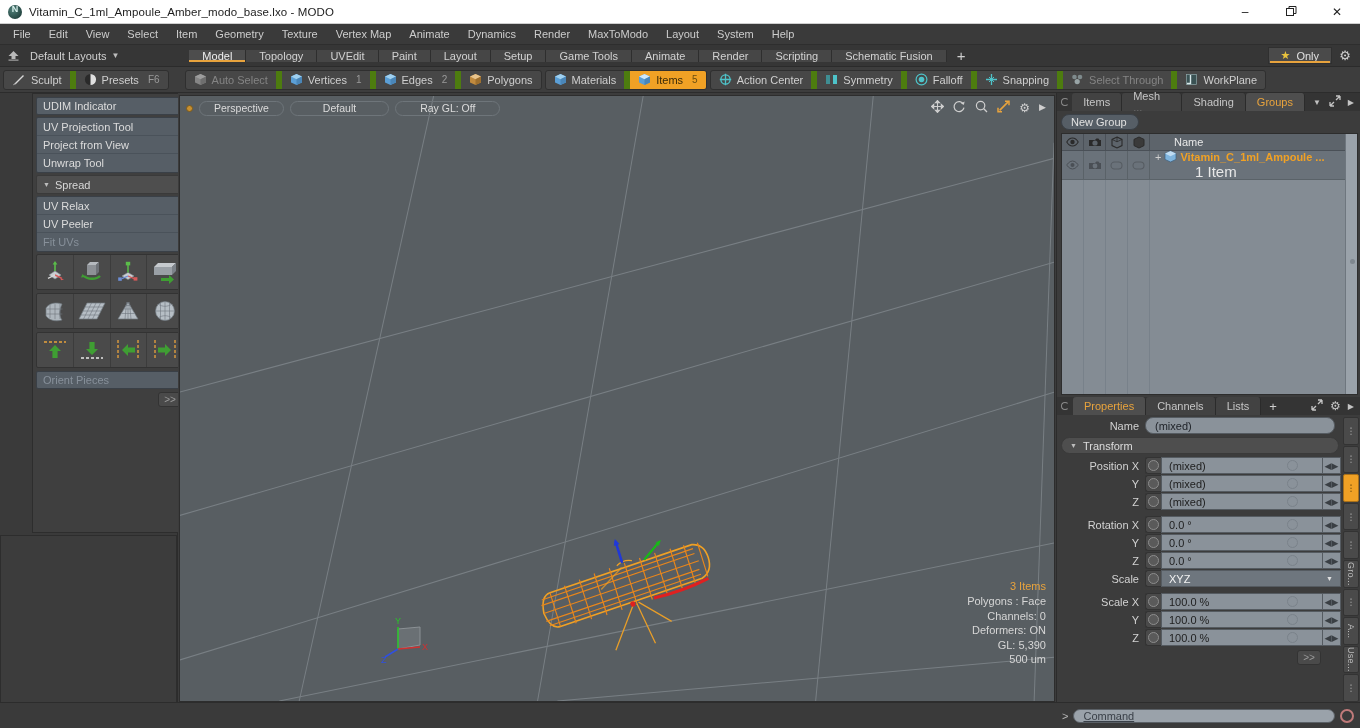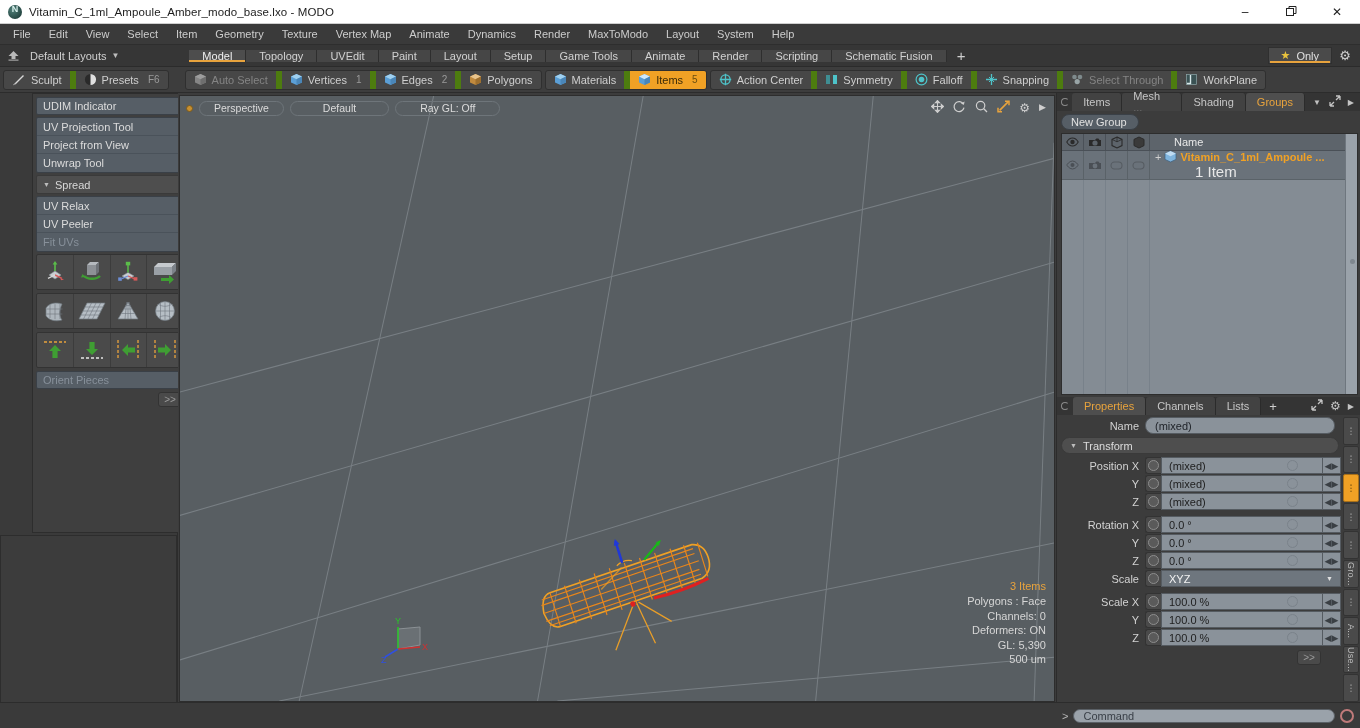--- a/index.html
+++ b/index.html
@@ -232,21 +232,21 @@
                    display:flex; align-items:center; justify-content:center; color:#9a9a9a; font-size:10px;}
 
   
   .bottombar { height: 26px; flex: 0 0 26px; background: #3a3a3a; display: flex; align-items: center;
                border-top: 1px solid #2c2c2c; }
   .bb-left { width: 178px; flex: 0 0 178px; }
   .bb-mid { flex: 1 1 auto; }
   .cmdwrap { width: 304px; flex: 0 0 304px; display: flex; align-items: center; gap: 5px; padding: 0 6px; }
   .cmd-gt { color: #b6b6b6; font-size: 11px; }
   .cmd-input { flex: 1 1 auto; height: 14px; background: #9aa2aa; border: 1px solid #5a6066; border-radius: 8px;
-               display: flex; align-items: center; padding-left: 9px; color: #3a4048; font-size: 11px; }
+               display: flex; align-items: center; padding-left: 9px; color: #3a4048; font-size: 11px; text-decoration: underline; }
   .cmd-rec { width: 14px; height: 14px; border-radius: 50%; border: 2px solid #c07a7a; flex:0 0 14px;}
 </style>
 </head>
 <body>
 
 <div class="app">
 
   <div class="titlebar">
     <div class="logo"></div>
     <div class="title">Vitamin_C_1ml_Ampoule_Amber_modo_base.lxo - MODO</div>

